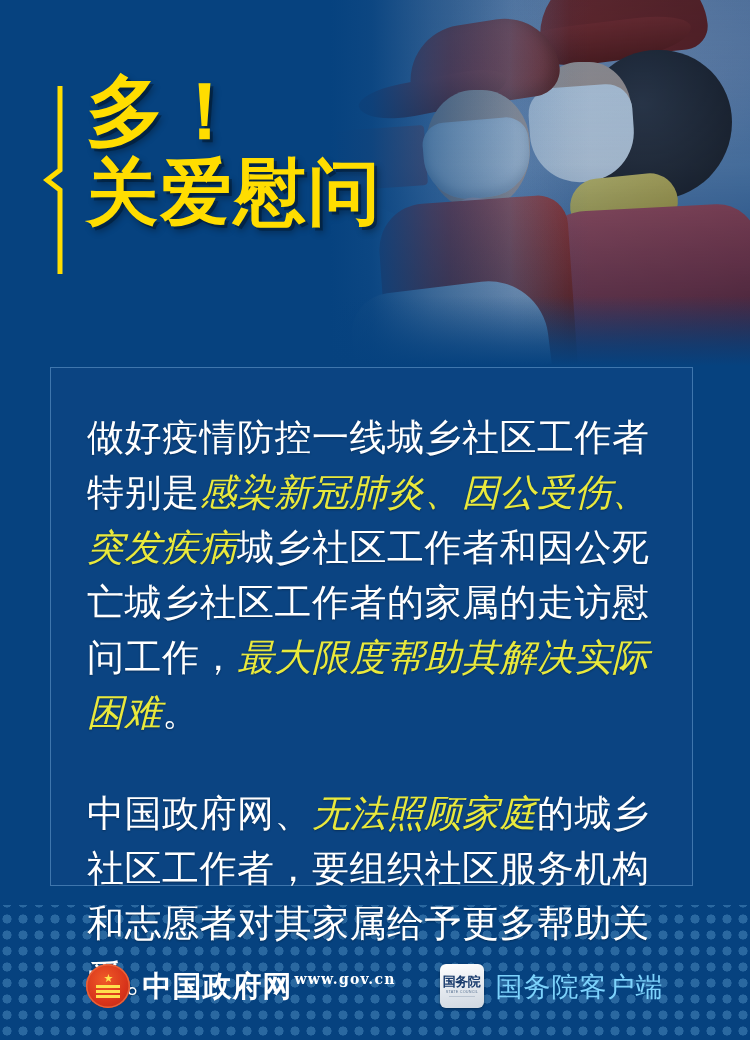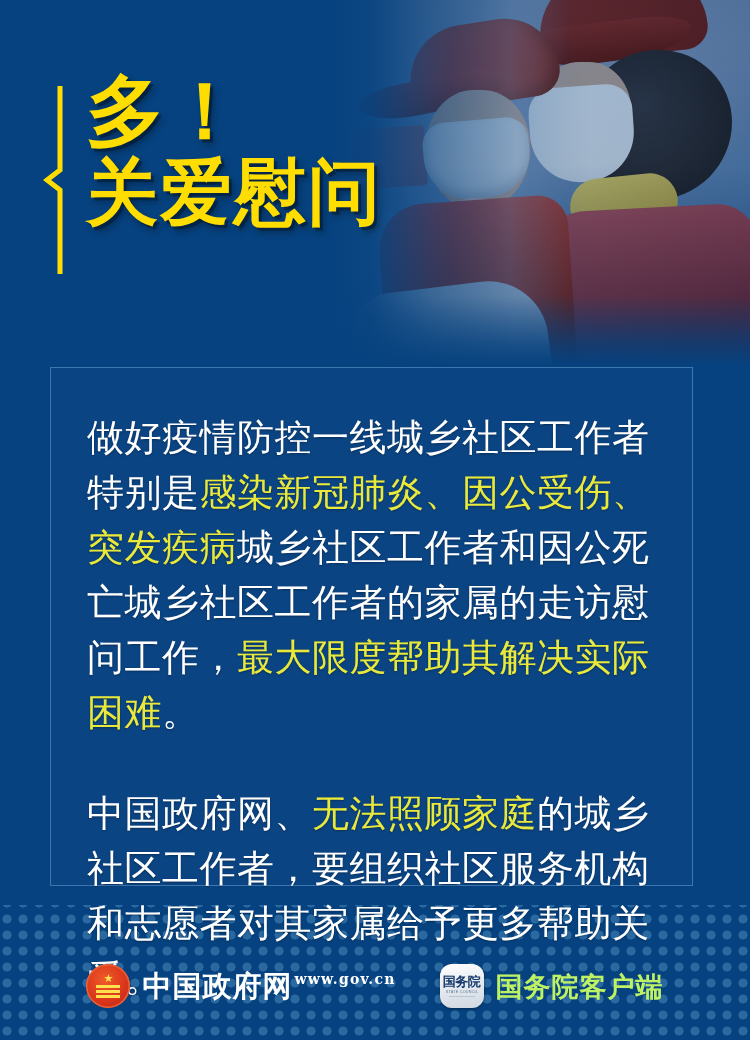--- a/index.html
+++ b/index.html
@@ -258,21 +258,21 @@
   }
   .para {
     color: #ffffff;
     font-family: "DejaVu Sans", "Liberation Sans", sans-serif;
     font-size: 37px;
     line-height: 55px;
     letter-spacing: 0.5px;
     text-shadow: 0 1px 2px rgba(0,0,0,0.30);
   }
   .para + .para { margin-top: 46px; }
-  .hl { color: #e9e93c; }
+  .hl { color: #e9e93c; font-style: italic; }
 
   
   .footer {
     position: absolute;
     left: 0;
     bottom: 32px;
     width: 750px;
     display: flex;
     align-items: center;
     justify-content: center;
@@ -318,21 +318,21 @@
     color: #ffffff;
     font-family: "DejaVu Serif", "Liberation Serif", serif;
     font-size: 14px;
     font-weight: 700;
     letter-spacing: 1.2px;
     line-height: 1;
   }
 
   .appicon {
     width: 44px; height: 44px;
-    border-radius: 12px;
+    border-radius: 6px;
     background: linear-gradient(170deg, #ffffff 0%, #e3e8ee 55%, #cfd7e0 100%);
     display: flex;
     flex-direction: column;
     align-items: center;
     justify-content: center;
     gap: 2px;
     flex: none;
     box-shadow: 0 1px 3px rgba(0,0,0,0.35);
   }
   .appicon-cn {
@@ -347,24 +347,24 @@
     color: #5c7695;
     font-size: 4px;
     letter-spacing: 0.2px;
     line-height: 1;
     transform: scale(0.95);
   }
   .appicon-rule {
     width: 26px; height: 1px; background: #b9c4d1;
   }
   .app-label {
-    color: #bef264;
+    color: #7dd3fc;
     font-family: "DejaVu Sans", "Liberation Sans", sans-serif;
     font-size: 27px;
-    font-weight: 700;
+    font-weight: 400;
     letter-spacing: 1px;
     line-height: 1;
   }
 </style>
 </head>
 <body>
 
 <div class="poster">
 
   <div class="dot-field"></div>

